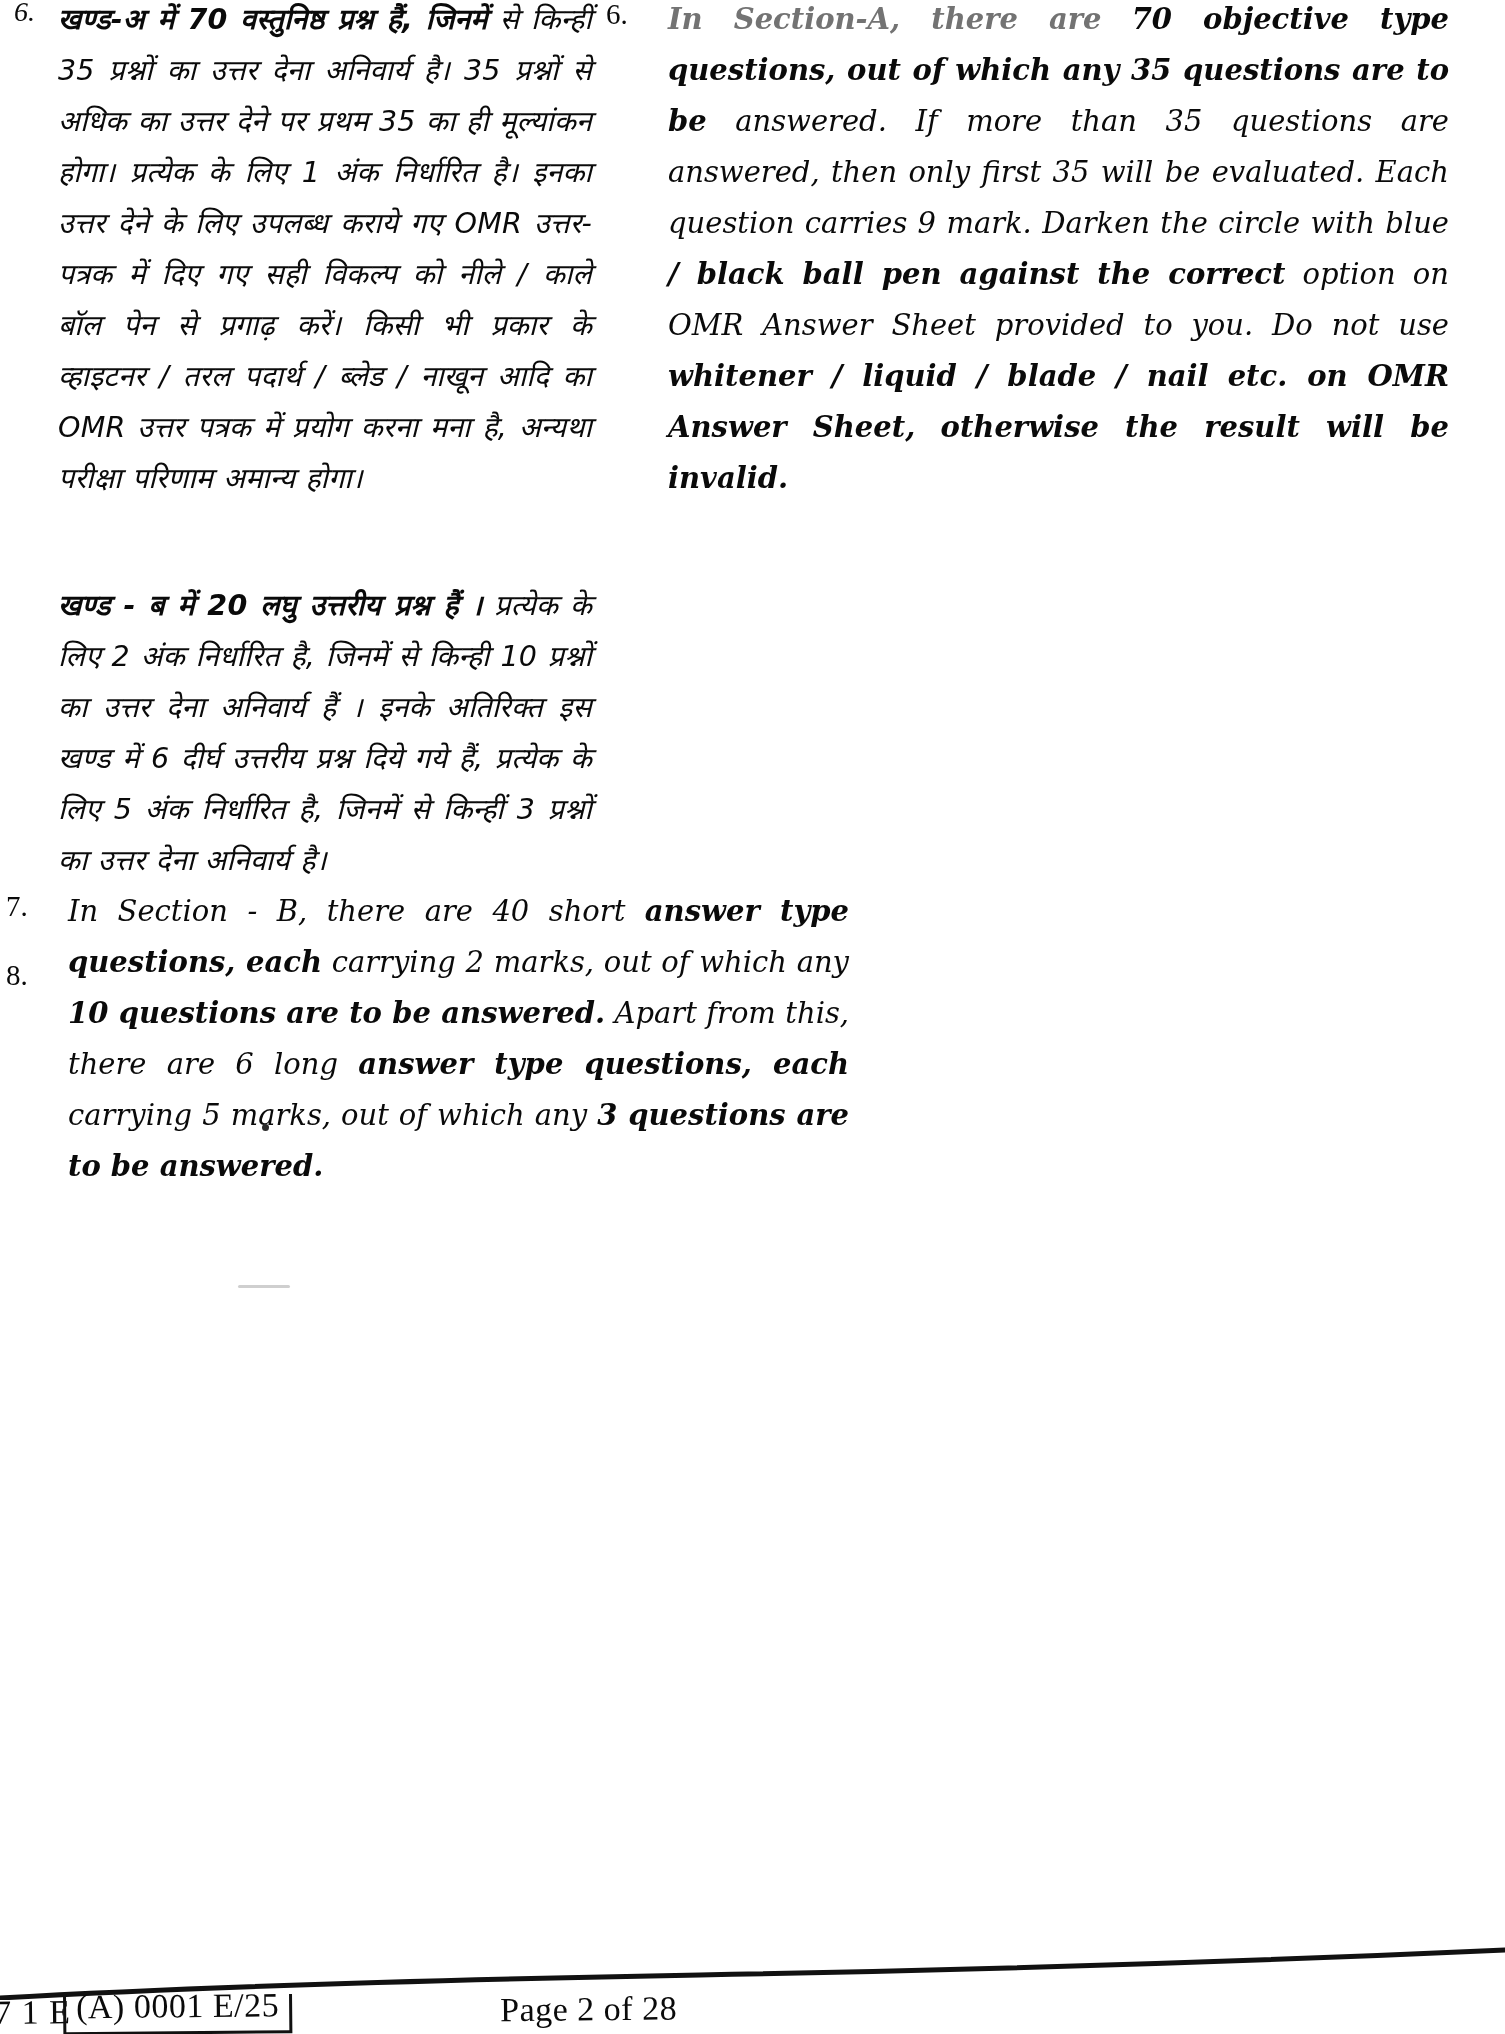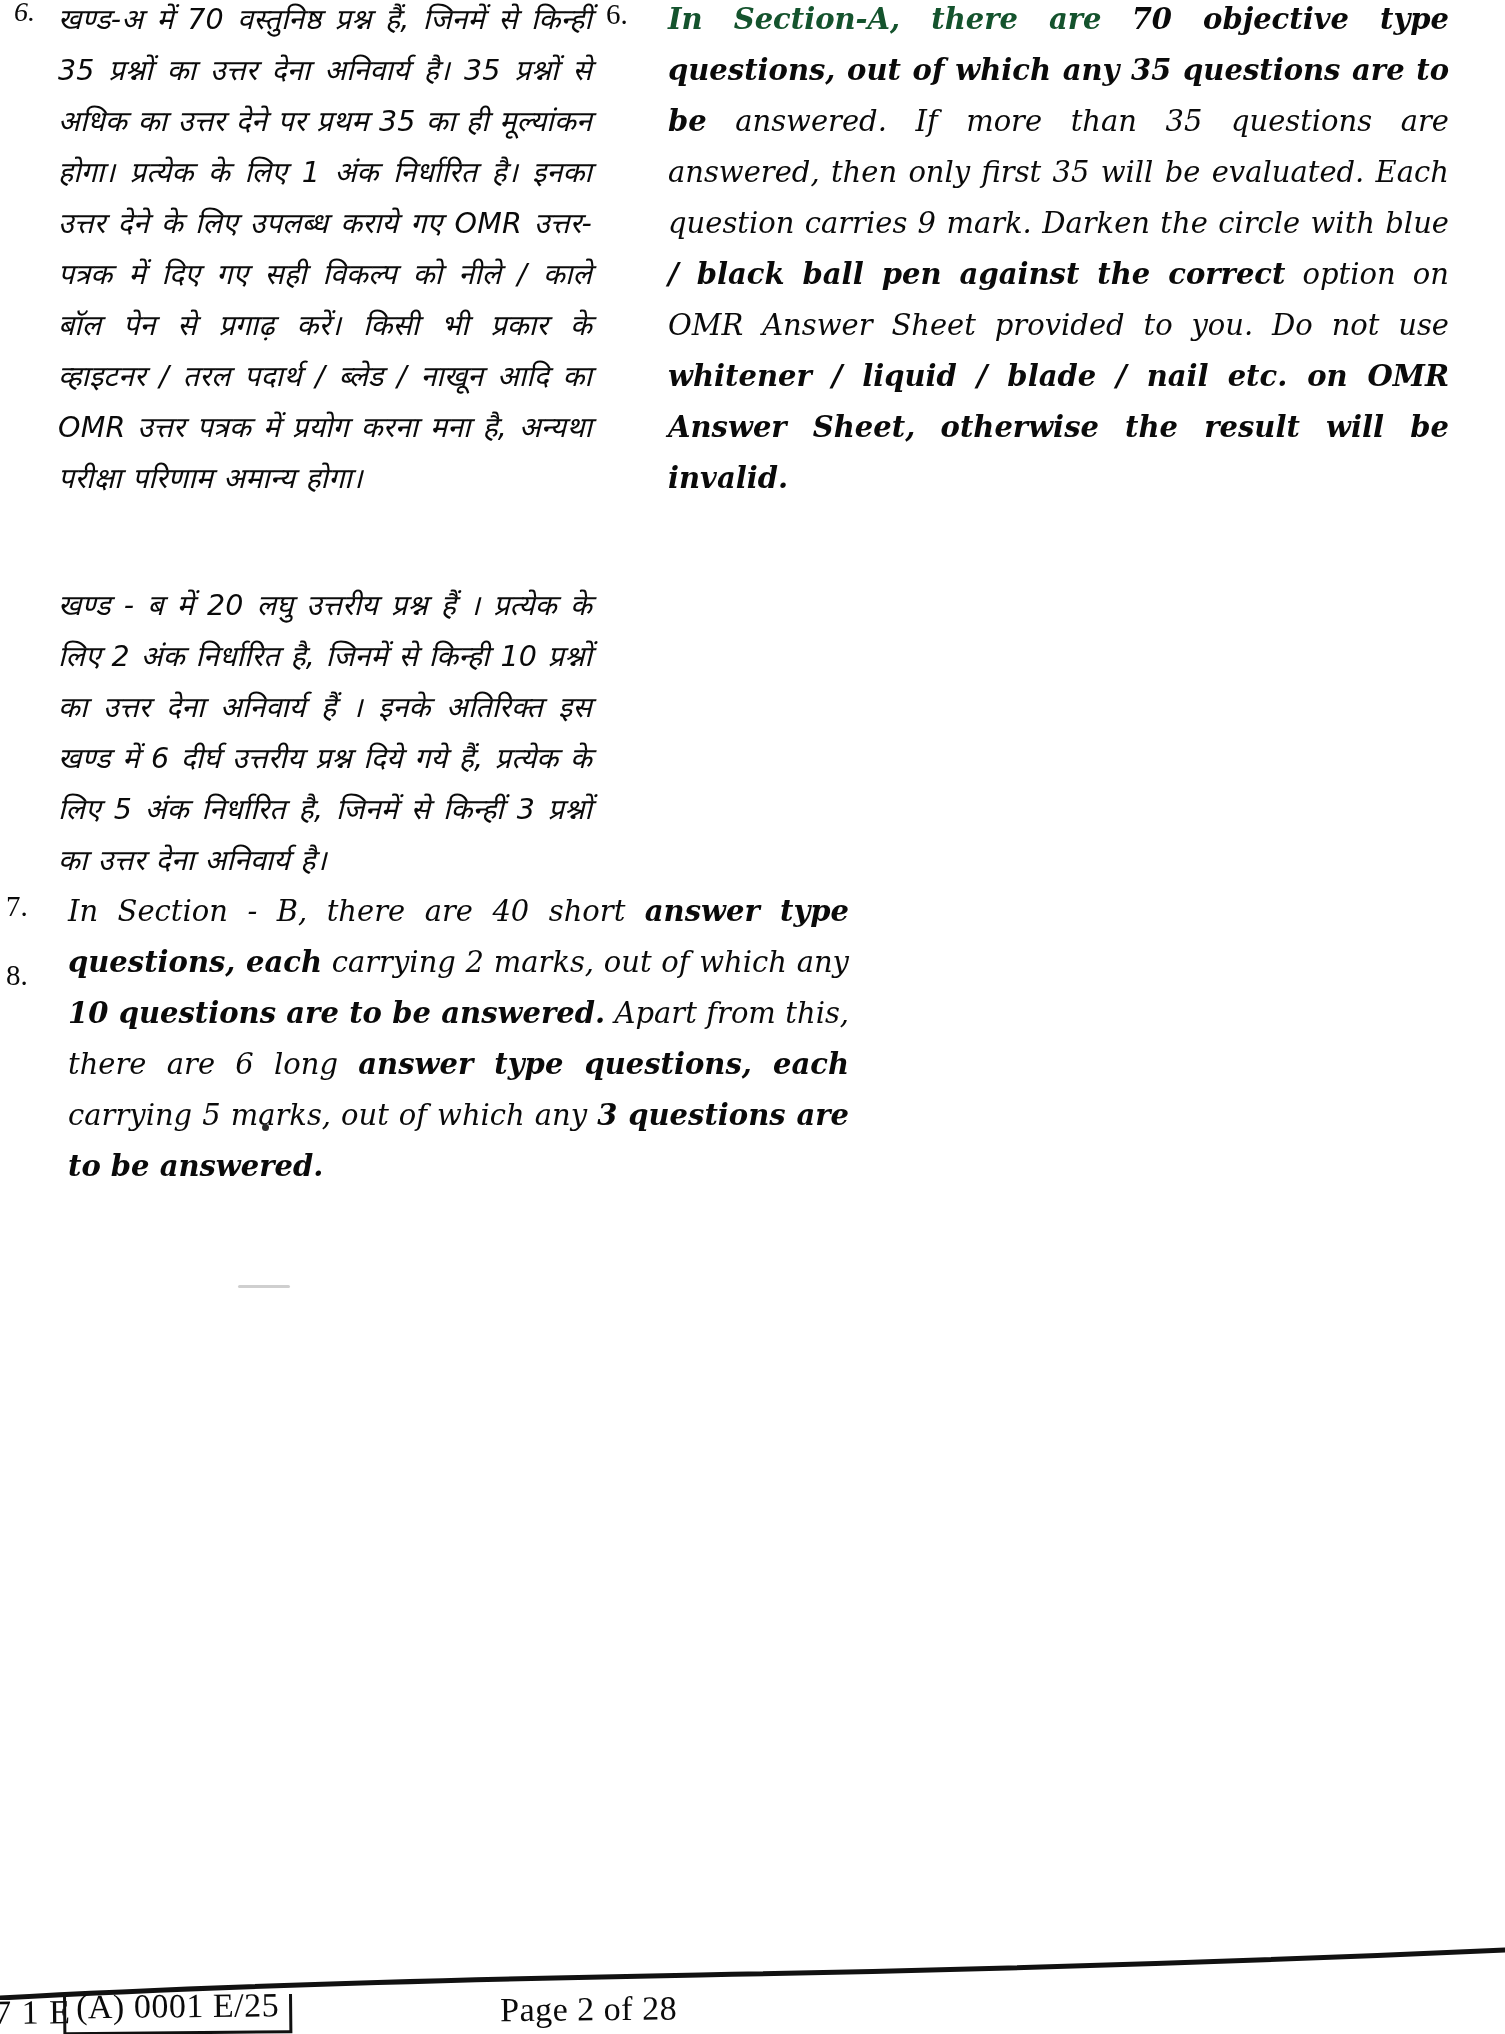--- a/index.html
+++ b/index.html
@@ -83,22 +83,22 @@
   .en-body {
     flex: 1 1 auto;
     font-family: "DejaVu Serif", serif;
     font-style: italic;
     font-size: 29px;
     line-height: 51px;
     text-align: justify;
     text-justify: inter-word;
   }
   .en-body b { font-weight: 700; }
-  .hi-body b { font-weight: 400; }
-  .semifaded { color: #14532d; }
+  .hi-body b { font-weight: 700; }
+  .semifaded { color: #737373; }
 
   
   #item6 { position: absolute; left: 0; top: -6px; }
   #item7 { position: absolute; left: 0; top: 580px; flex-direction: column; }
   #item8 { position: absolute; left: 0; top: 955px; }
 
   
   .speck {
     position: absolute;
     background: #2b2b2b;

